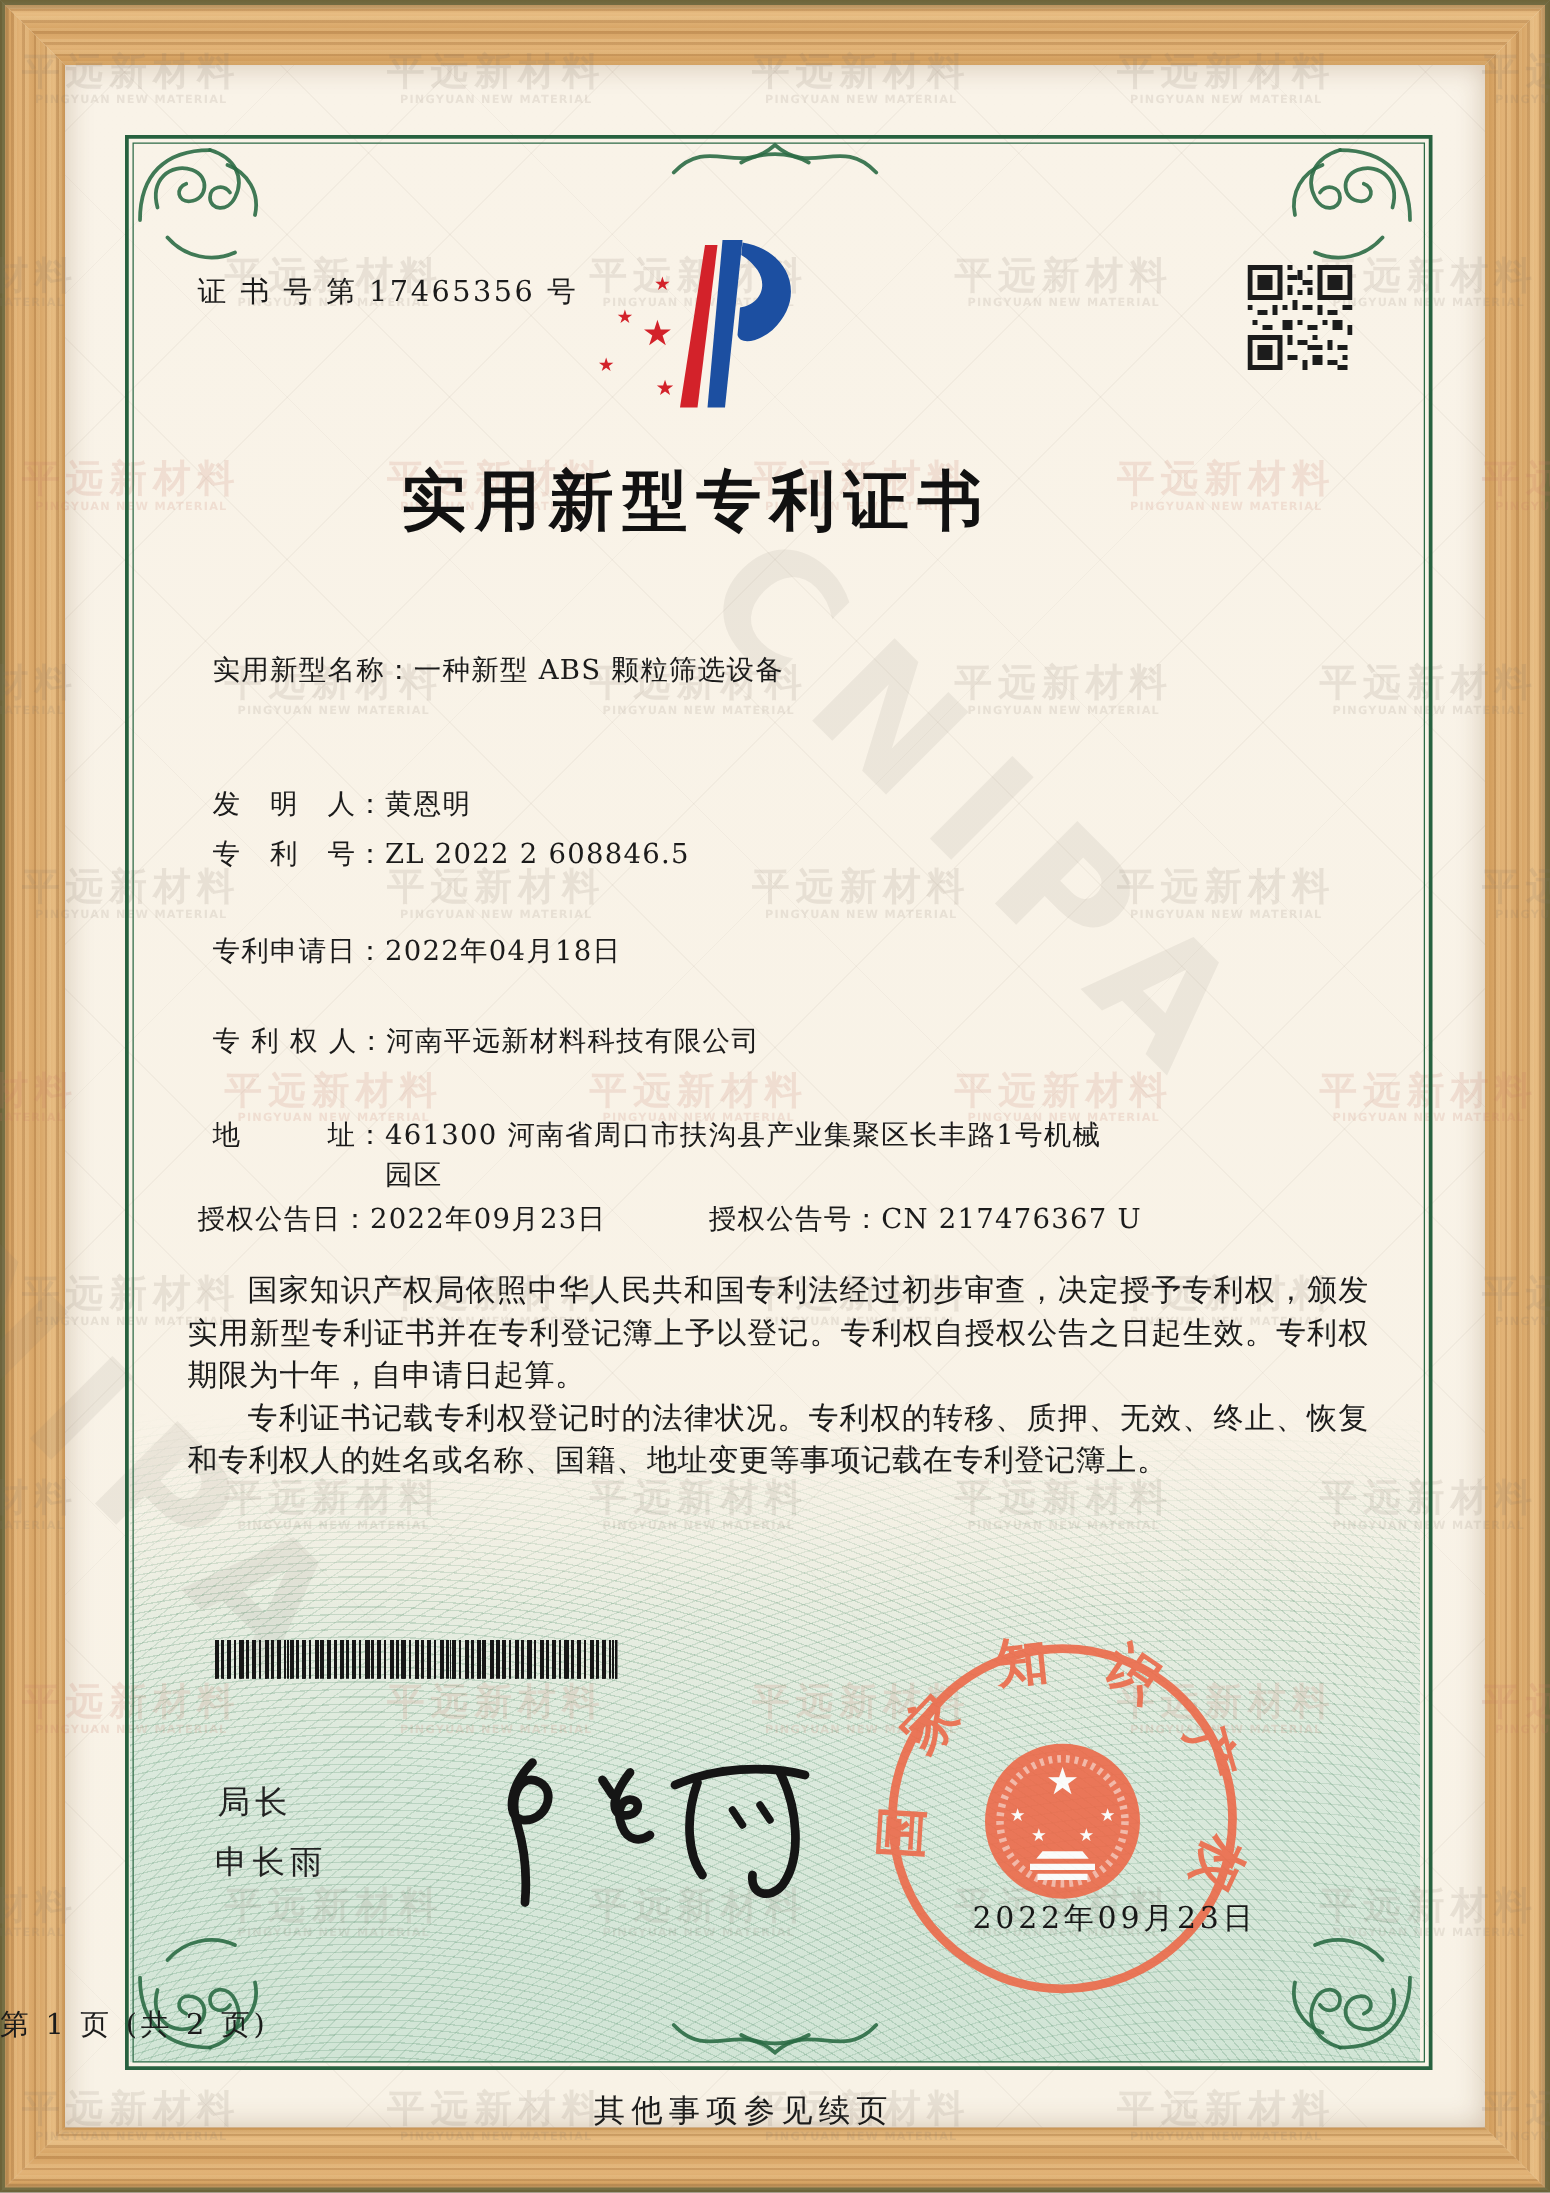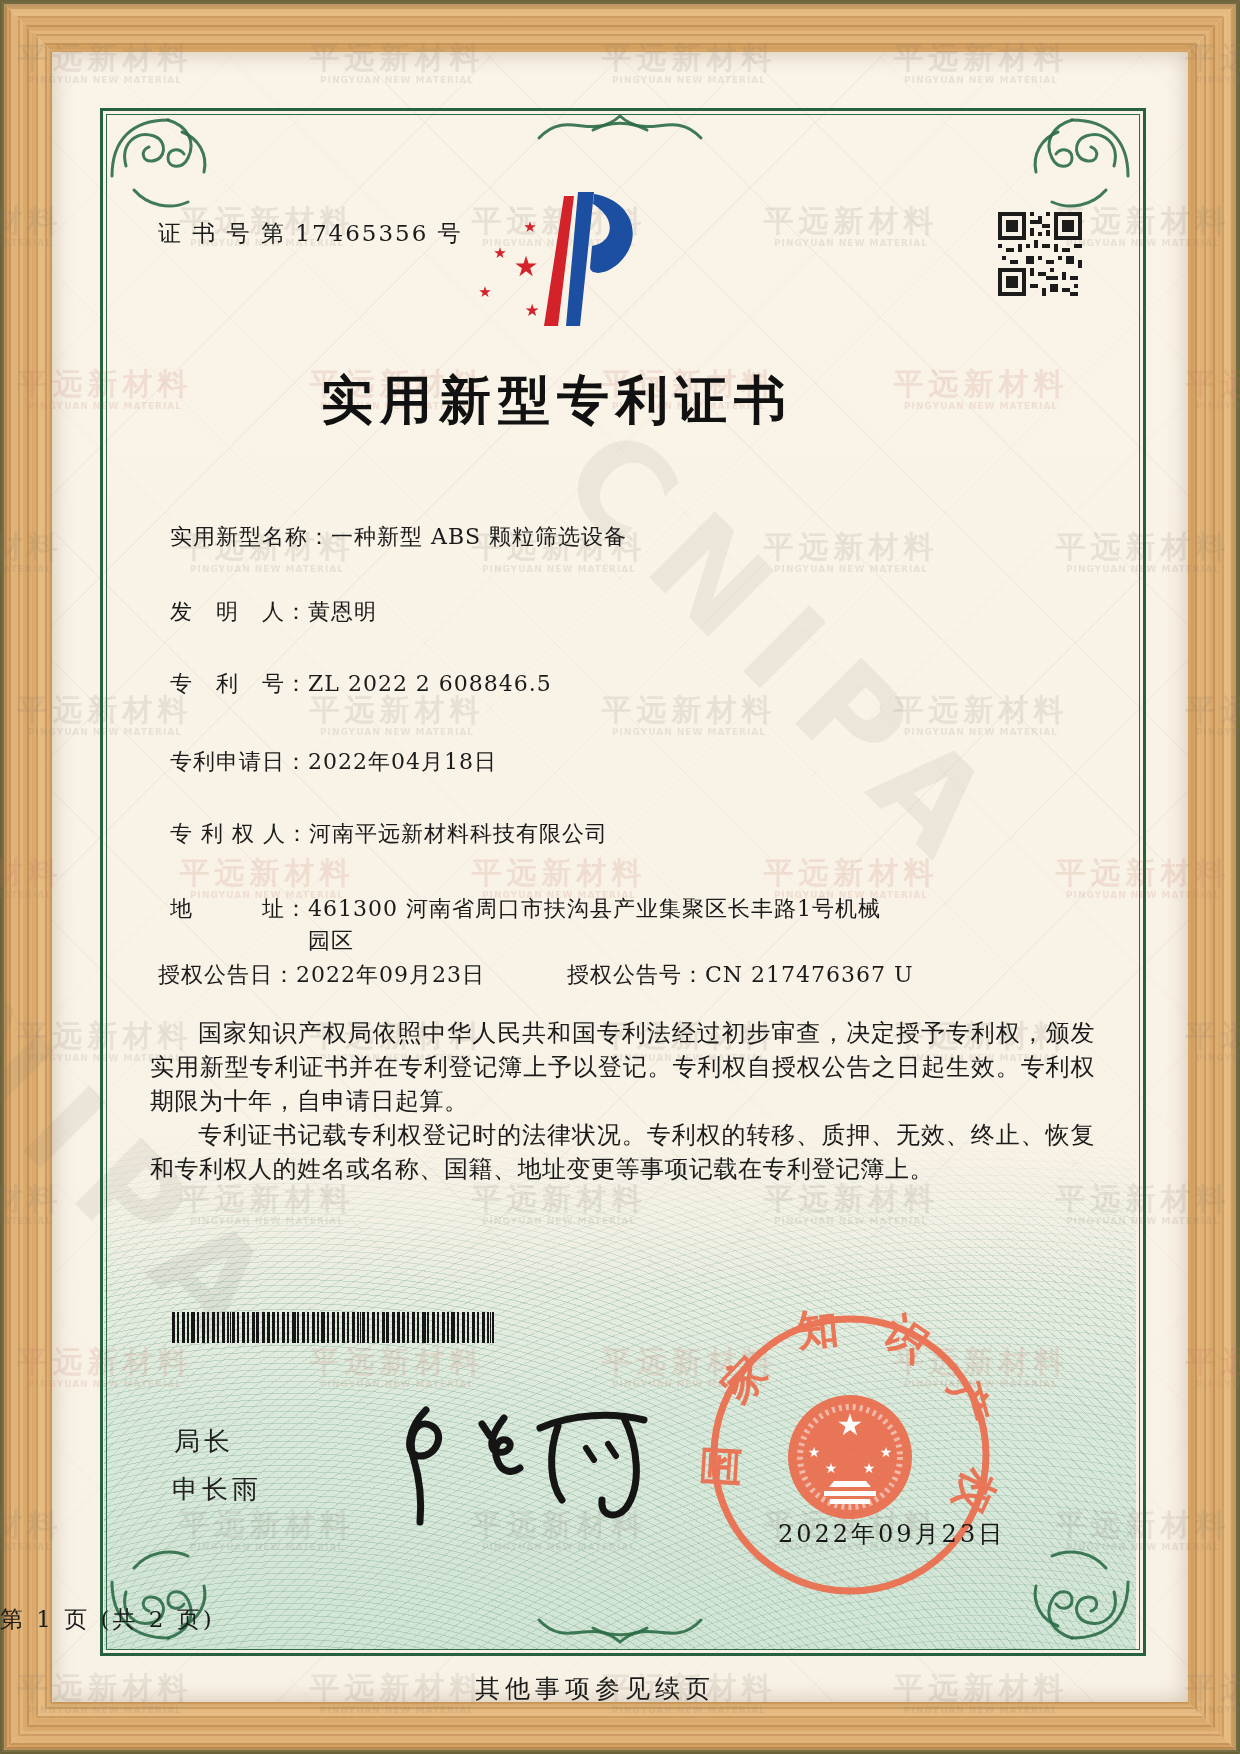--- a/index.html
+++ b/index.html
@@ -434,21 +434,21 @@
       </g>
     </svg>
   </div>
 
   <div class="abs cert-title">实用新型专利证书</div>
 
   <div class="abs field-row" style="top:521px;">
     <span class="field-label">实用新型名称：</span>
     <span class="field-value">一种新型 ABS 颗粒筛选设备</span>
   </div>
-  <div class="abs field-row" style="top:596px;">
+  <div class="abs field-row" style="top:628px;">
     <span class="field-label">发　明　人：</span>
     <span class="field-value">黄恩明</span>
   </div>
   <div class="abs field-row" style="top:668px;">
     <span class="field-label">专　利　号：</span>
     <span class="field-value">ZL 2022 2 608846.5</span>
   </div>
   <div class="abs field-row" style="top:746px;align-items:flex-end;">
     <span class="field-label">专利申请日：</span>
     <span class="field-value">2022年04月18日</span>

